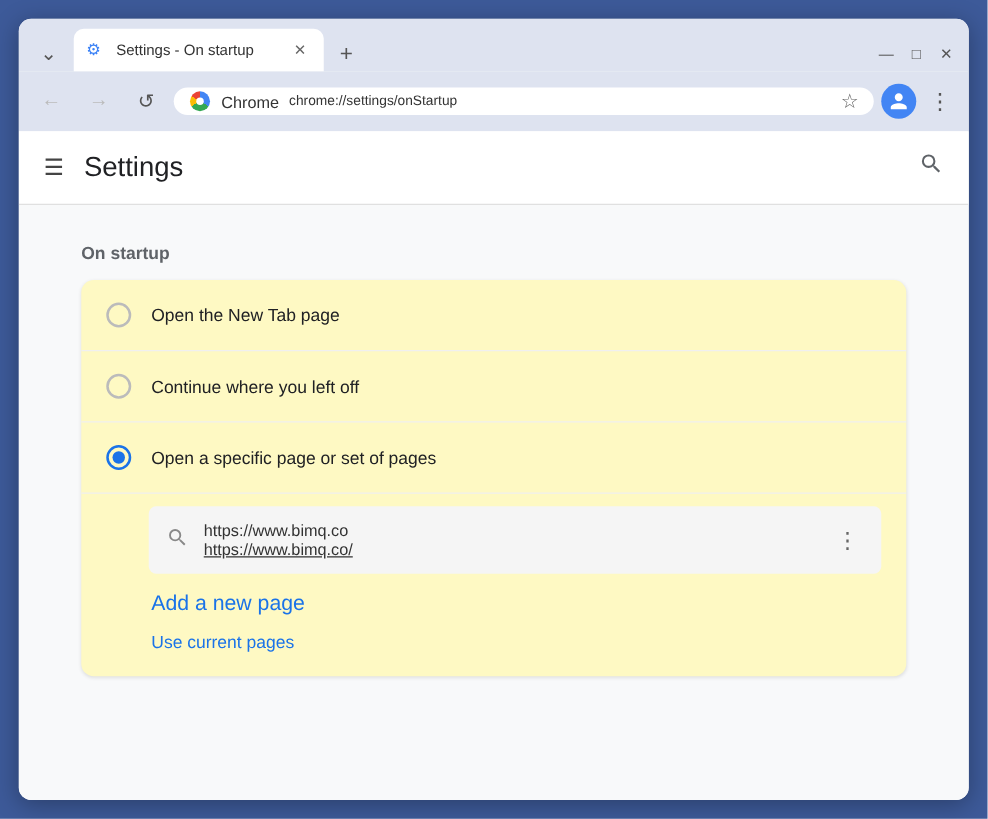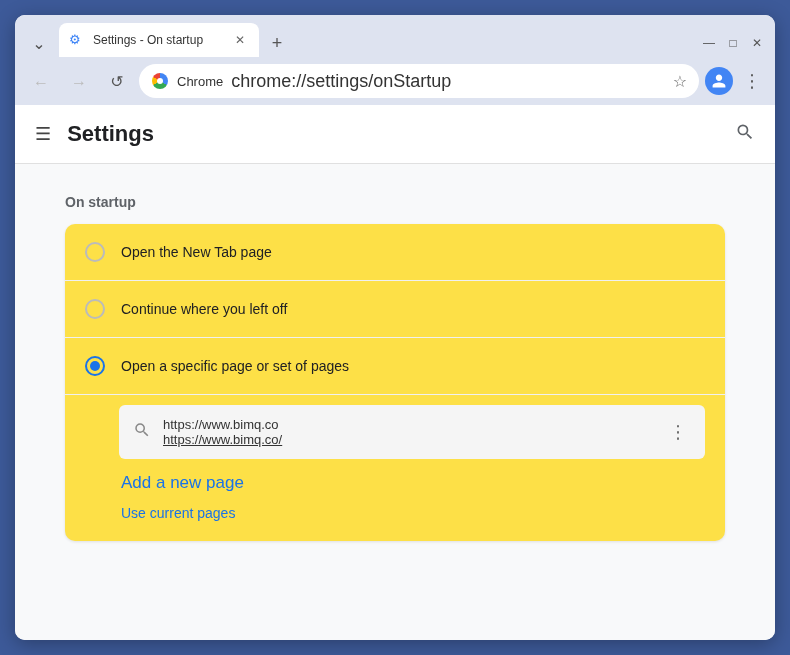--- a/index.html
+++ b/index.html
@@ -144,21 +144,21 @@
       justify-content: center;
       border-radius: 50%;
       cursor: pointer;
       color: #555;
       font-size: 16px;
     }
     .nav-btn.disabled { color: #bbb; cursor: default; }
 
     .address-bar {
       flex: 1;
-      height: 34px;
+      height: 22px;
       background: #fff;
       border-radius: 20px;
       display: flex;
       align-items: center;
       padding: 0 12px;
       gap: 8px;
     }
 
     .chrome-logo {
       width: 18px;
@@ -187,21 +187,21 @@
       background: #fff;
     }
 
     .address-brand {
       font-size: 13px;
       font-weight: 500;
       color: #333;
     }
 
     .address-url {
-      font-size: 18px;
+      font-size: 11px;
       color: #333;
       flex: 1;
     }
 
     .bookmark-btn {
       cursor: pointer;
       color: #666;
       font-size: 16px;
     }
 
@@ -252,21 +252,21 @@
     }
 
     .hamburger {
       font-size: 18px;
       cursor: pointer;
       color: #444;
     }
 
     .settings-title {
       font-size: 22px;
-      font-weight: 700;
+      font-weight: 400;
       color: #202124;
     }
 
     .search-icon-btn {
       cursor: pointer;
       color: #555;
       font-size: 20px;
     }
 
     
@@ -276,21 +276,21 @@
     }
 
     .section-title {
       font-size: 14px;
       color: #5f6368;
       margin-bottom: 14px;
       font-weight: 700;
     }
 
     .options-card {
-      background: #fde047;
+      background: #fef9c3;
       border-radius: 10px;
       box-shadow: 0 1px 3px rgba(0,0,0,0.1);
       overflow: hidden;
     }
 
     .radio-option {
       display: flex;
       align-items: center;
       padding: 18px 20px;
       border-bottom: 1px solid #f0f0f0;

